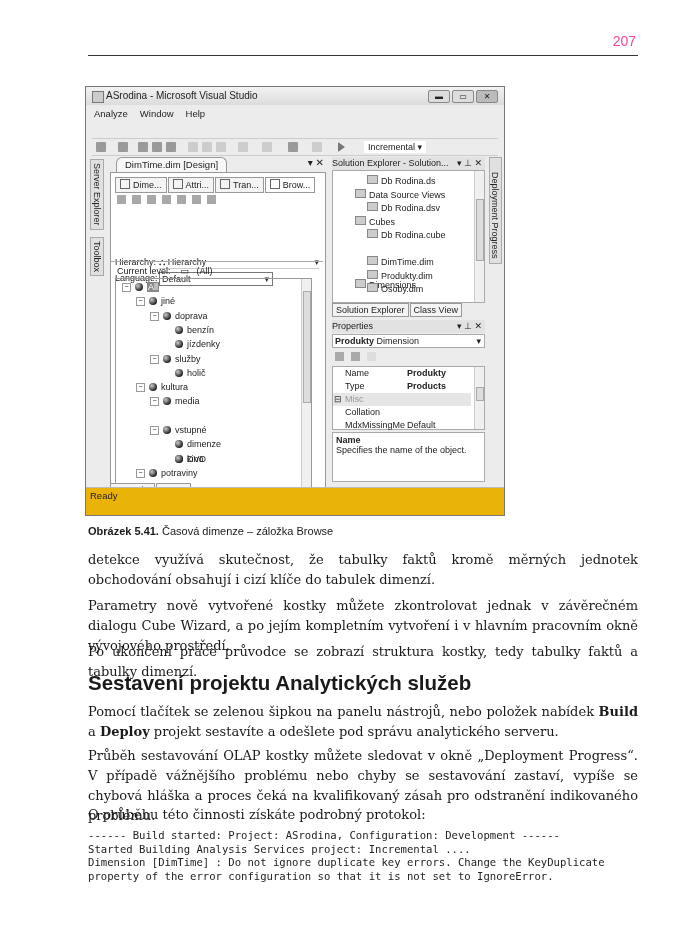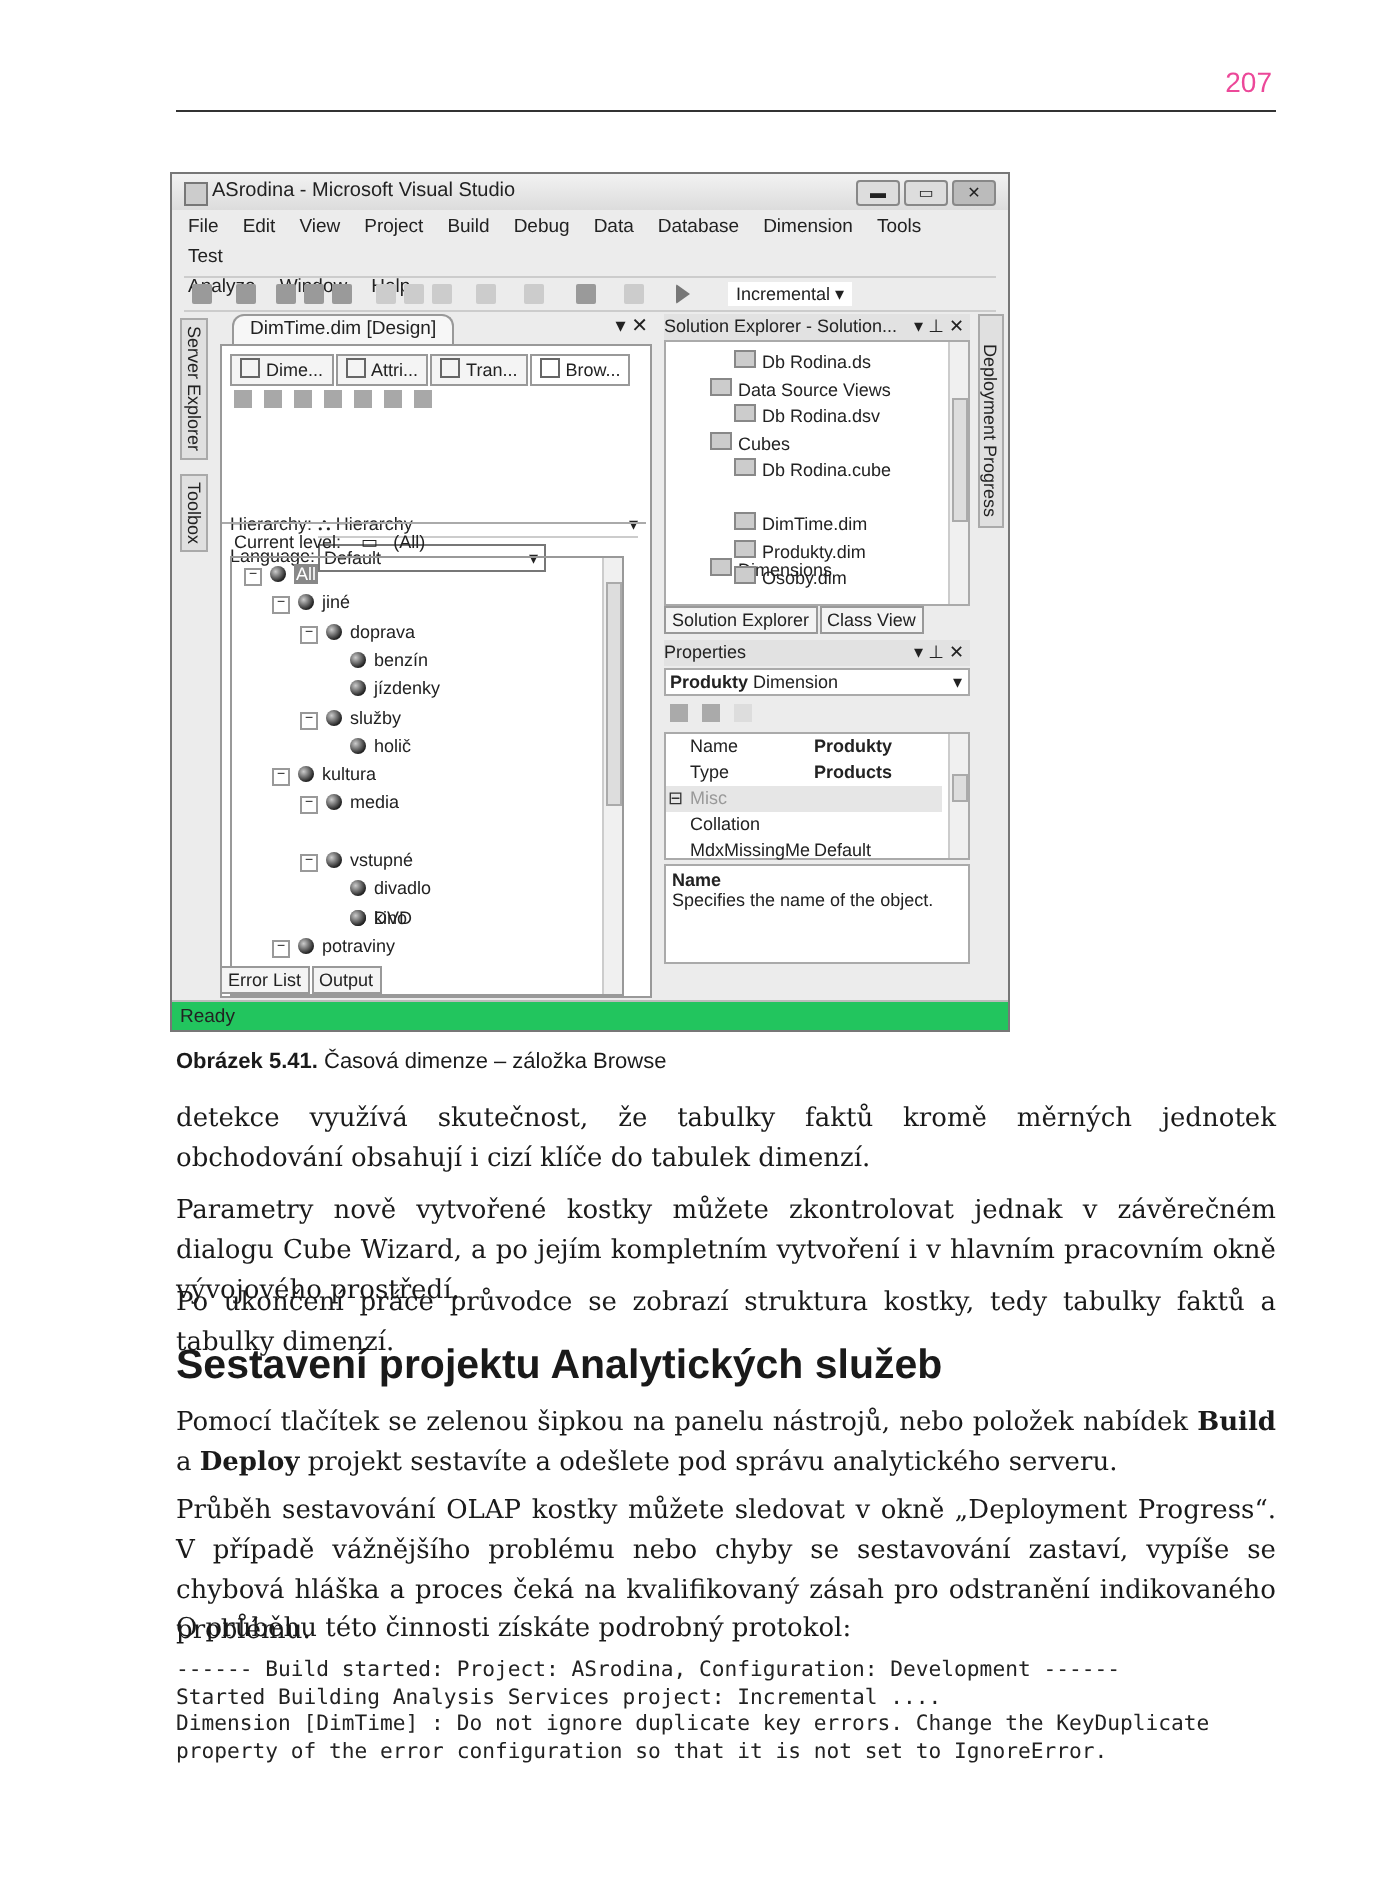--- a/index.html
+++ b/index.html
@@ -38,21 +38,21 @@
   .curlevel{position:absolute;left:6px;top:4px;font-size:9px;}
   .tree{position:absolute;left:4px;top:16px;width:195px;height:218px;border:1px solid #999;overflow:hidden;}
   .node{position:absolute;font-size:9px;white-space:nowrap;height:12px;line-height:12px;}
   .node .exp{display:inline-block;width:7px;height:7px;border:1px solid #999;font-size:7px;line-height:6px;text-align:center;margin-right:4px;vertical-align:1px;}
   .node .ball{display:inline-block;width:8px;height:8px;border-radius:50%;background:radial-gradient(circle at 35% 35%,#ccc,#222 70%);margin-right:4px;vertical-align:-1px;}
   .node .sel{background:#888;color:#fff;padding:0 1px;}
   .vscroll{position:absolute;right:0;top:0;width:9px;height:100%;background:#f0f0f0;border-left:1px solid #ccc;}
   .vscroll .thumb{position:absolute;left:1px;width:6px;background:#ddd;border:1px solid #aaa;}
   .bottabs{position:absolute;left:24px;top:396px;display:flex;}
   .bottabs span{border:1px solid #999;background:#f4f4f4;font-size:9px;padding:1px 3px;margin-right:1px;}
-  .status{position:absolute;left:0;bottom:0;width:100%;height:15px;background:#22c55e;border-top:1px solid #bbb;font-size:9.5px;line-height:15px;padding-left:4px;box-sizing:border-box;}
+  .status{position:absolute;left:0;bottom:0;width:100%;height:28px;background:#eab308;border-top:1px solid #bbb;font-size:9.5px;line-height:15px;padding-left:4px;box-sizing:border-box;}
   .solex{position:absolute;left:246px;top:70px;width:153px;height:160px;}
   .panehdr{position:absolute;left:0;top:0;width:100%;height:13px;font-size:9px;line-height:13px;background:#e2e2e2;}
   .panehdr .ctl{position:absolute;right:3px;top:0;}
   .solpane{position:absolute;left:0;top:13px;width:100%;height:133px;background:#fff;border:1px solid #aaa;box-sizing:border-box;}
   .sol-item{position:absolute;font-size:9px;white-space:nowrap;line-height:12px;}
   .sol-item .fi{display:inline-block;width:9px;height:7px;background:#ccc;border:1px solid #888;margin-right:3px;vertical-align:0;}
   .soltabs{position:absolute;left:0;top:146px;display:flex;}
   .soltabs span{border:1px solid #999;background:#f4f4f4;font-size:9px;padding:1px 3px;margin-right:1px;}
   .props{position:absolute;left:246px;top:233px;width:153px;height:162px;}
   .propsel{position:absolute;left:0;top:14px;width:100%;height:14px;background:#fff;border:1px solid #aaa;box-sizing:border-box;font-size:9px;line-height:12px;padding-left:2px;}
@@ -84,21 +84,20 @@
   <div class="titlebar">
     <span class="appico"></span>
     <span class="t">ASrodina - Microsoft Visual Studio</span>
     <div class="winbtns">
       <span>▬</span>
       <span>▭</span>
       <span class="close">✕</span>
     </div>
   </div>
   <div class="menubar">
-    <div id="menu1"><span>File</span><span>Edit</span><span>View</span><span>Project</span><span>Build</span><span>Debug</span><span>Data</span><span>Database</span><span>Dimension</span><span>Tools</span><span>Test</span></div>
     <div id="menu2"><span>Analyze</span><span>Window</span><span>Help</span></div>
   </div>
   <div class="toolbar">
     <span class="tb-ic" style="left:4px"></span>
     <span class="tb-ic" style="left:26px"></span>
     <span class="tb-ic" style="left:46px"></span>
     <span class="tb-ic" style="left:60px"></span>
     <span class="tb-ic" style="left:74px"></span>
     <span class="tb-ic" style="left:96px;background:#ccc"></span>
     <span class="tb-ic" style="left:110px;background:#ccc"></span>
@@ -149,21 +148,21 @@
             <div class="node" style="left: 20px; top: 16.3px;"><span class="exp">−</span><span class="ball"></span><span>jiné</span></div>
             <div class="node" style="left: 34px; top: 30.6px;"><span class="exp">−</span><span class="ball"></span><span>doprava</span></div>
             <div class="node" style="left: 59px; top: 44.9px;"><span class="ball"></span><span>benzín</span></div>
             <div class="node" style="left: 59px; top: 59.2px;"><span class="ball"></span><span>jízdenky</span></div>
             <div class="node" style="left: 34px; top: 73.5px;"><span class="exp">−</span><span class="ball"></span><span>služby</span></div>
             <div class="node" style="left: 59px; top: 87.8px;"><span class="ball"></span><span>holič</span></div>
             <div class="node" style="left: 20px; top: 102.1px;"><span class="exp">−</span><span class="ball"></span><span>kultura</span></div>
             <div class="node" style="left: 34px; top: 116.4px;"><span class="exp">−</span><span class="ball"></span><span>media</span></div>
             <div class="node" style="left: 59px; top: 130.7px; margin-top: 43px;"><span class="ball"></span><span>DVD</span></div>
             <div class="node" style="left: 34px; top: 145px;"><span class="exp">−</span><span class="ball"></span><span>vstupné</span></div>
-            <div class="node" style="left: 59px; top: 159.3px;"><span class="ball"></span><span>divadlo</span></div>
+            <div class="node" style="left: 59px; top: 159.3px;"><span class="ball"></span><span>dimenze</span></div>
             <div class="node" style="left: 59px; top: 173.6px;"><span class="ball"></span><span>kino</span></div>
             <div class="node" style="left: 20px; top: 187.9px;"><span class="exp">−</span><span class="ball"></span><span>potraviny</span></div>
           </div>
       </div>
     </div>
   </div>
 
   <div class="bottabs" id="bottabs">
       <span>Error List</span>
       <span>Output</span>

